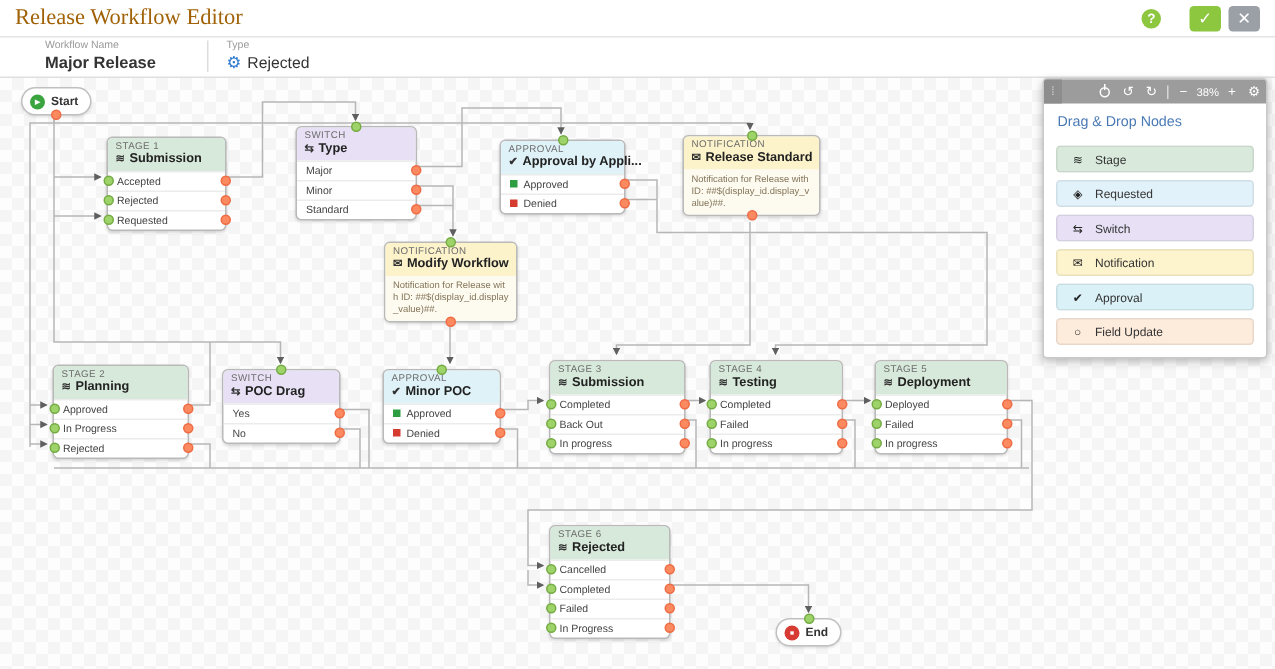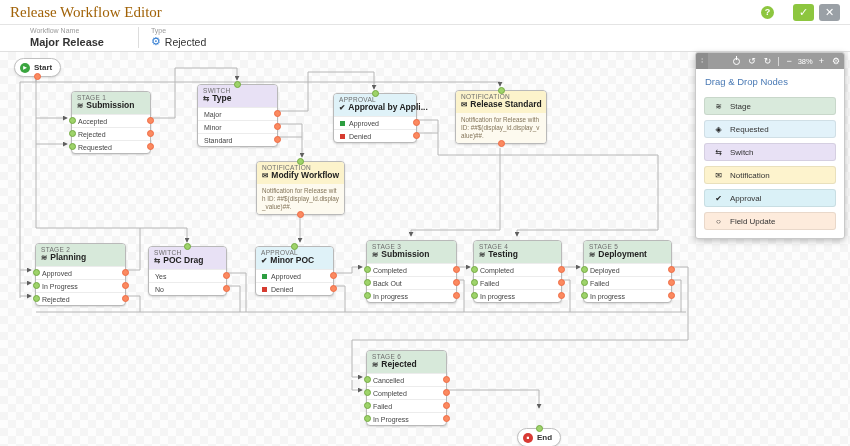--- a/index.html
+++ b/index.html
@@ -161,21 +161,21 @@
     <polyline class="wire" points="673,215 688,215 688,288 352,288 352,325 362,325" marker-end="url(#arr)"></polyline>
     <polyline class="wire" points="352,328 352,338 362,338" marker-end="url(#arr)"></polyline>
     <polyline class="wire" points="673,228 681,228 681,260"></polyline>
     <polyline class="wire" points="448,338 539,338 539,356" marker-end="url(#arr)"></polyline>
   </svg>
 
   <div class="pill bout" style="left:14px; top:6px;">
     <span class="pdot go">▶</span>
     <span>Start</span>
   </div>
-  <div class="pill tin" style="left:517px; top:376px;">
+  <div class="pill tin" style="left:517px; top:360px;">
     <span class="pdot stop">■</span>
     <span>End</span>
   </div>
 
   <div class="node" style="left:71px; top:39px; width:80px;">
     <div class="nhead h-stage">
         <div class="kicker">Stage 1</div>
       <div class="ntitle">
           <span class="nicon">≋</span>
           <span>Submission</span>

